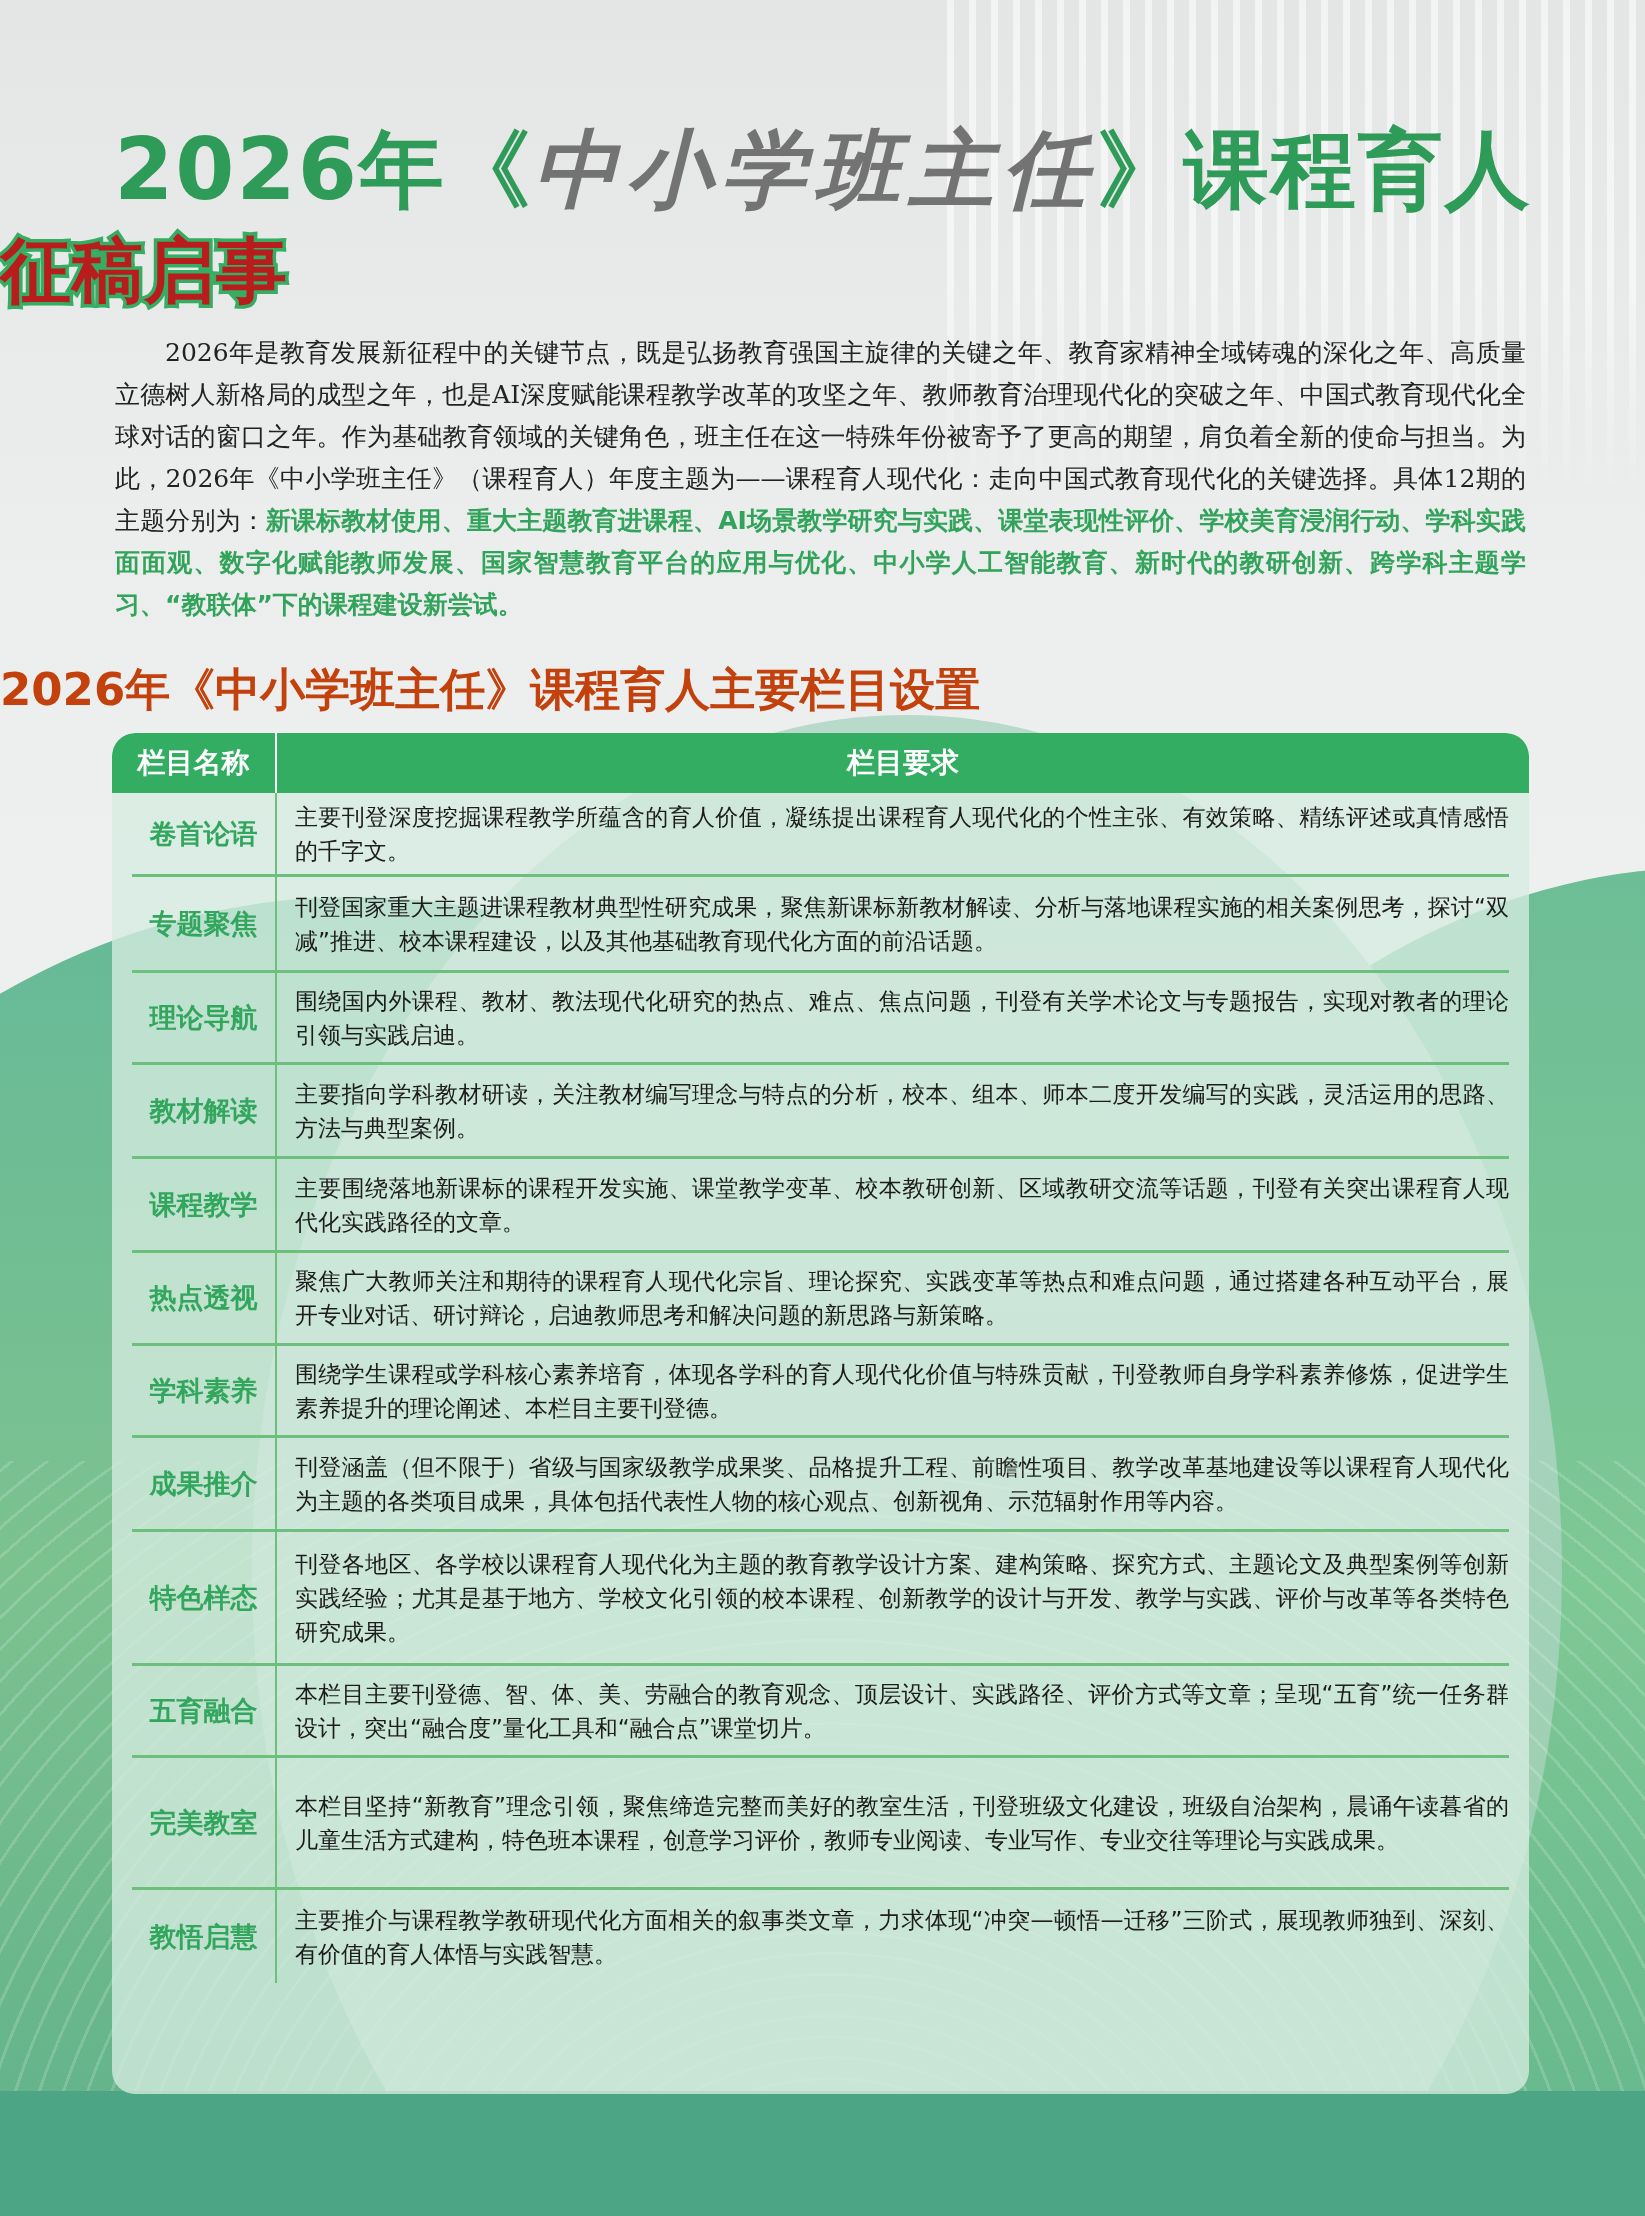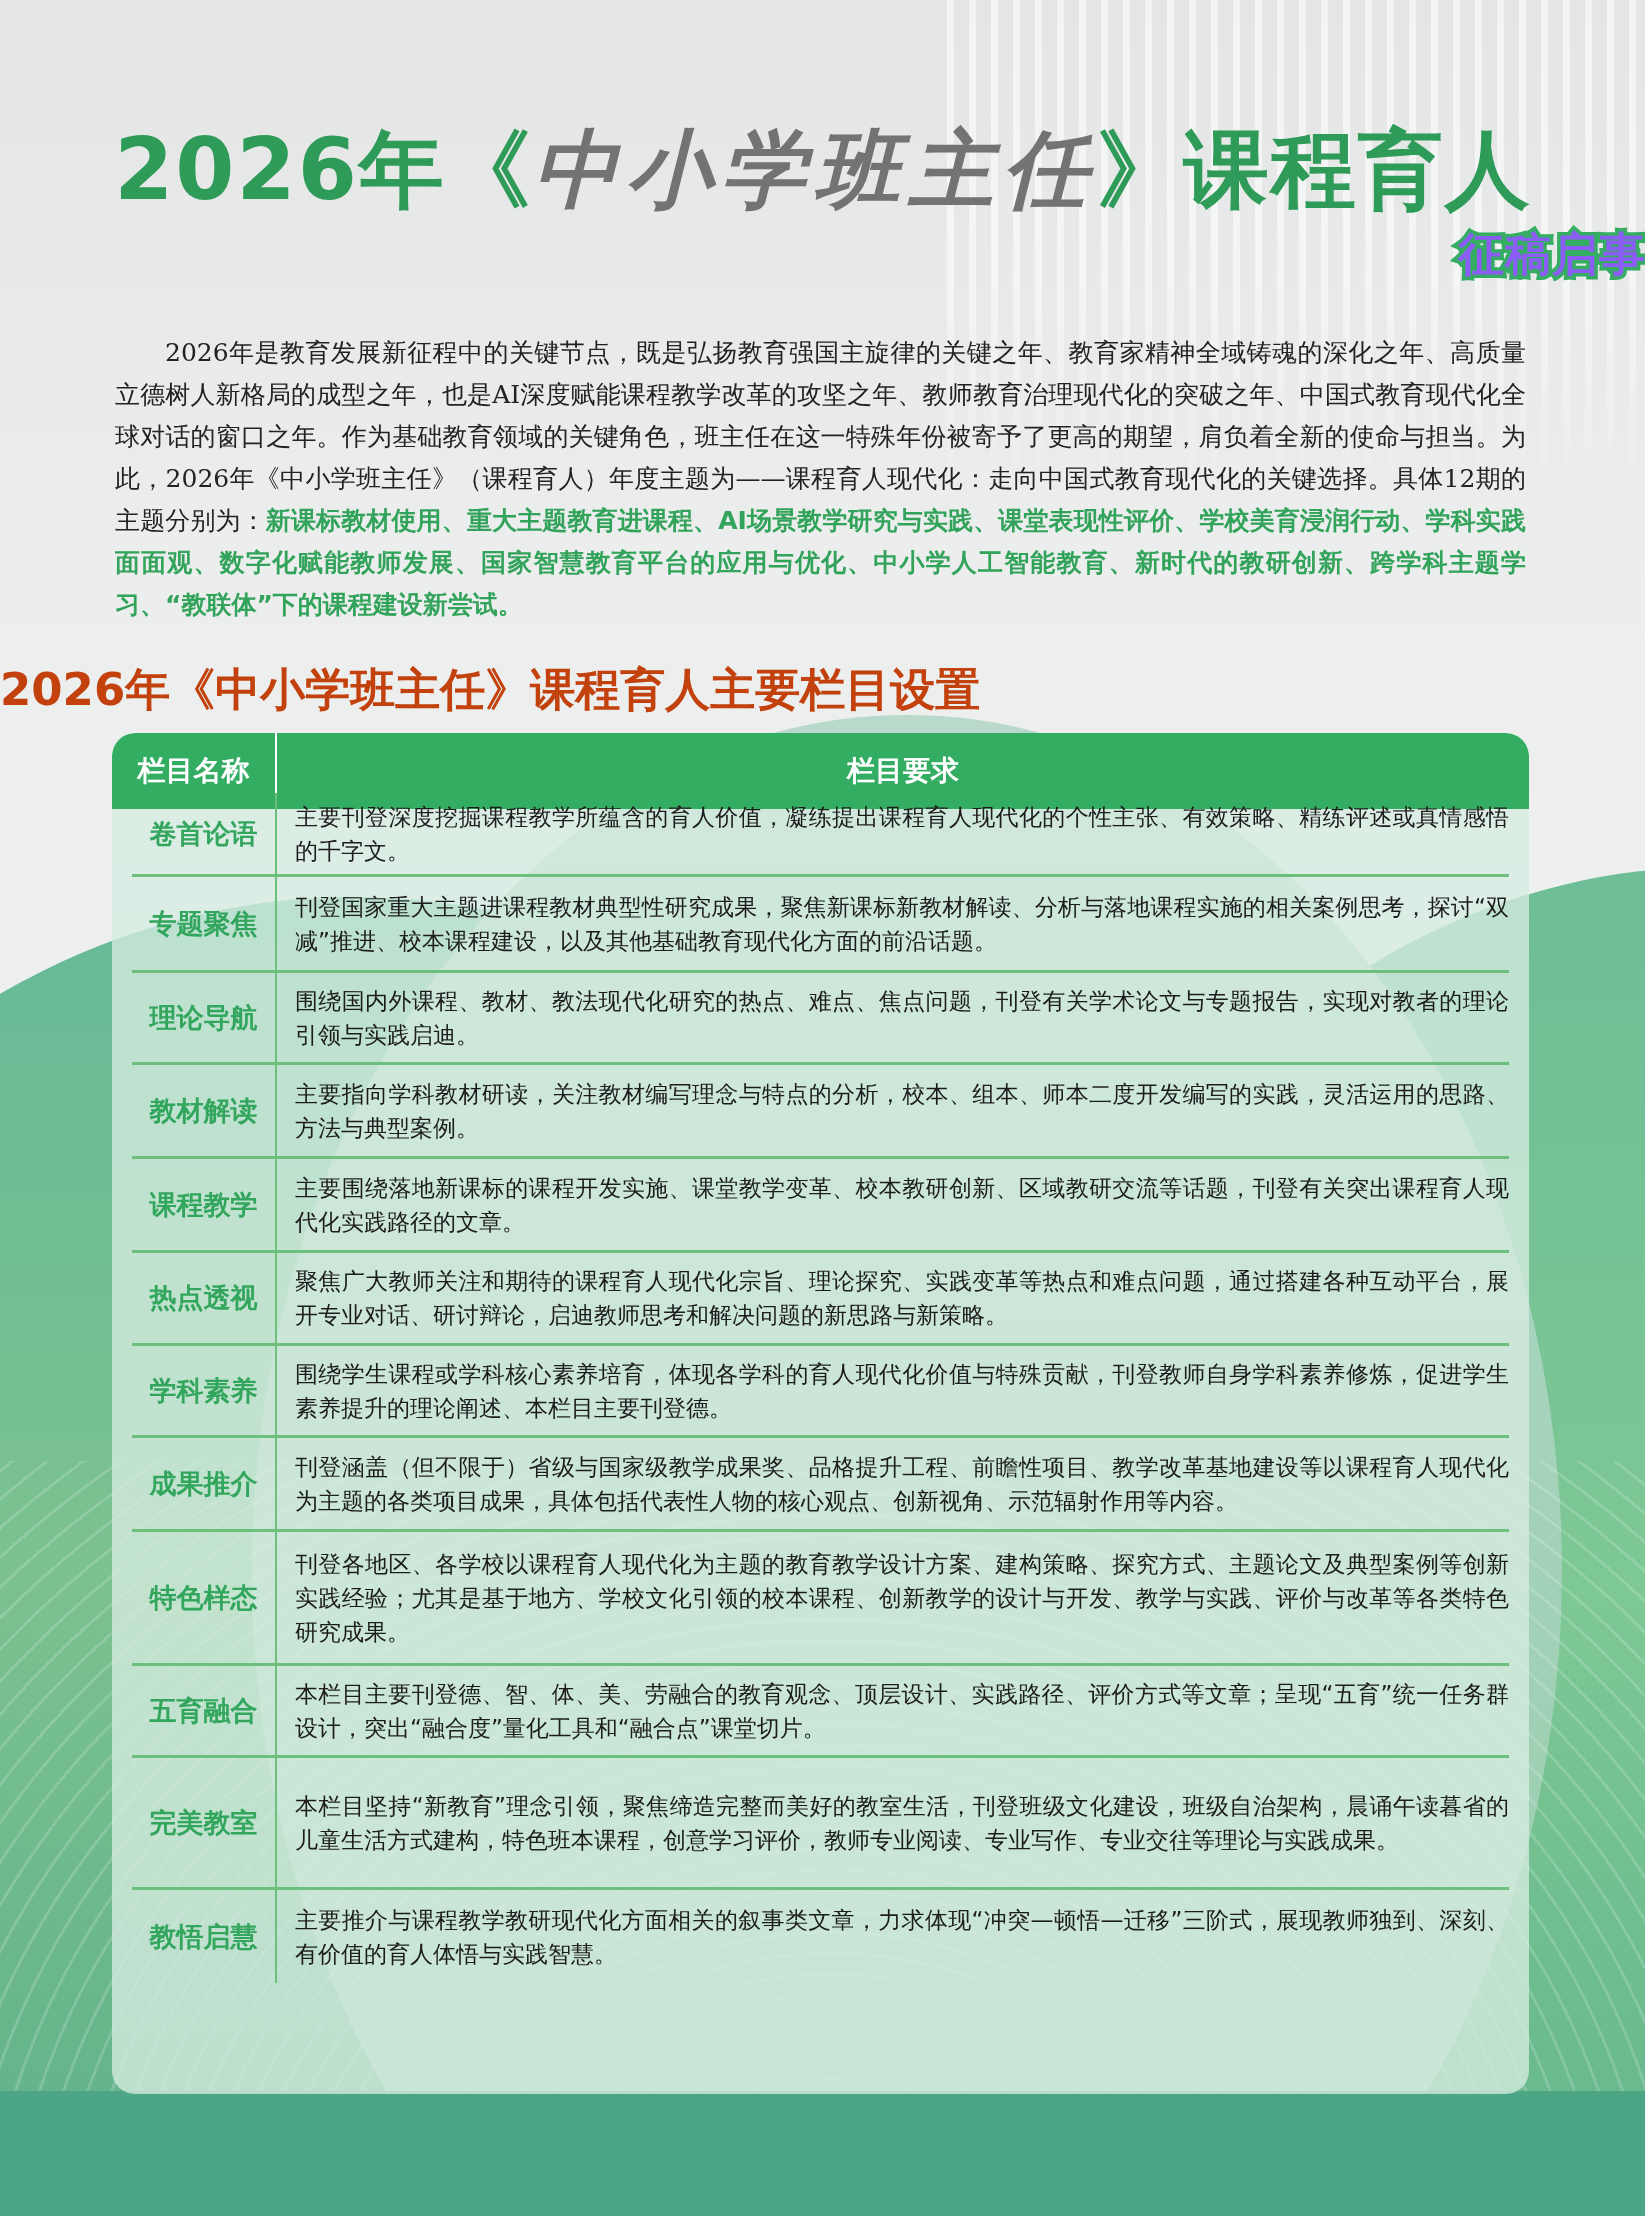--- a/index.html
+++ b/index.html
@@ -59,25 +59,25 @@
     }
     .main-title .brand {
       color: #737373;
       font-family: "DejaVu Serif", serif;
       font-style: italic;
       font-weight: bold;
       letter-spacing: 9px;
     }
     .sub-title {
       position: absolute; top: 224px; left: 0; width: 100%;
-      text-align: right;
-      font-family: "DejaVu Sans", sans-serif;
-      font-weight: bold;
-      font-size: 46px;
-      color: #8b5cf6;
+      text-align: left;
+      font-family: "DejaVu Sans", sans-serif;
+      font-weight: bold;
+      font-size: 71px;
+      color: #b91c1c;
       -webkit-text-stroke: 7px #35ad62;
       paint-order: stroke fill;
       letter-spacing: 1px;
     }
 
     .intro {
       position: absolute; top: 332px; left: 115px; width: 1411px;
       font-family: "DejaVu Serif", "Liberation Serif", serif;
       font-size: 25px;
       line-height: 42px;
@@ -103,21 +103,21 @@
     .table-wrap {
       position: absolute; top: 733px; left: 112px; width: 1417px; height: 1361px;
     }
     .table-card {
       position: absolute; inset: 0;
       border-radius: 23px;
       background: rgba(214, 236, 224, 0.78);
       overflow: hidden;
     }
     .table-head {
-      position: absolute; left: 0; top: 0; width: 100%; height: 76px;
+      position: absolute; left: 0; top: 0; width: 100%; height: 60px;
       background: #33ad62;
       border-radius: 23px 23px 0 0;
       display: flex;
     }
     .th {
       color: #fff; font-weight: bold; font-size: 28px;
       display: flex; align-items: center; justify-content: center;
       font-family: "DejaVu Sans", sans-serif;
     }
     .th.name { width: 165px; border-right: 2.5px solid #ffffff; }

